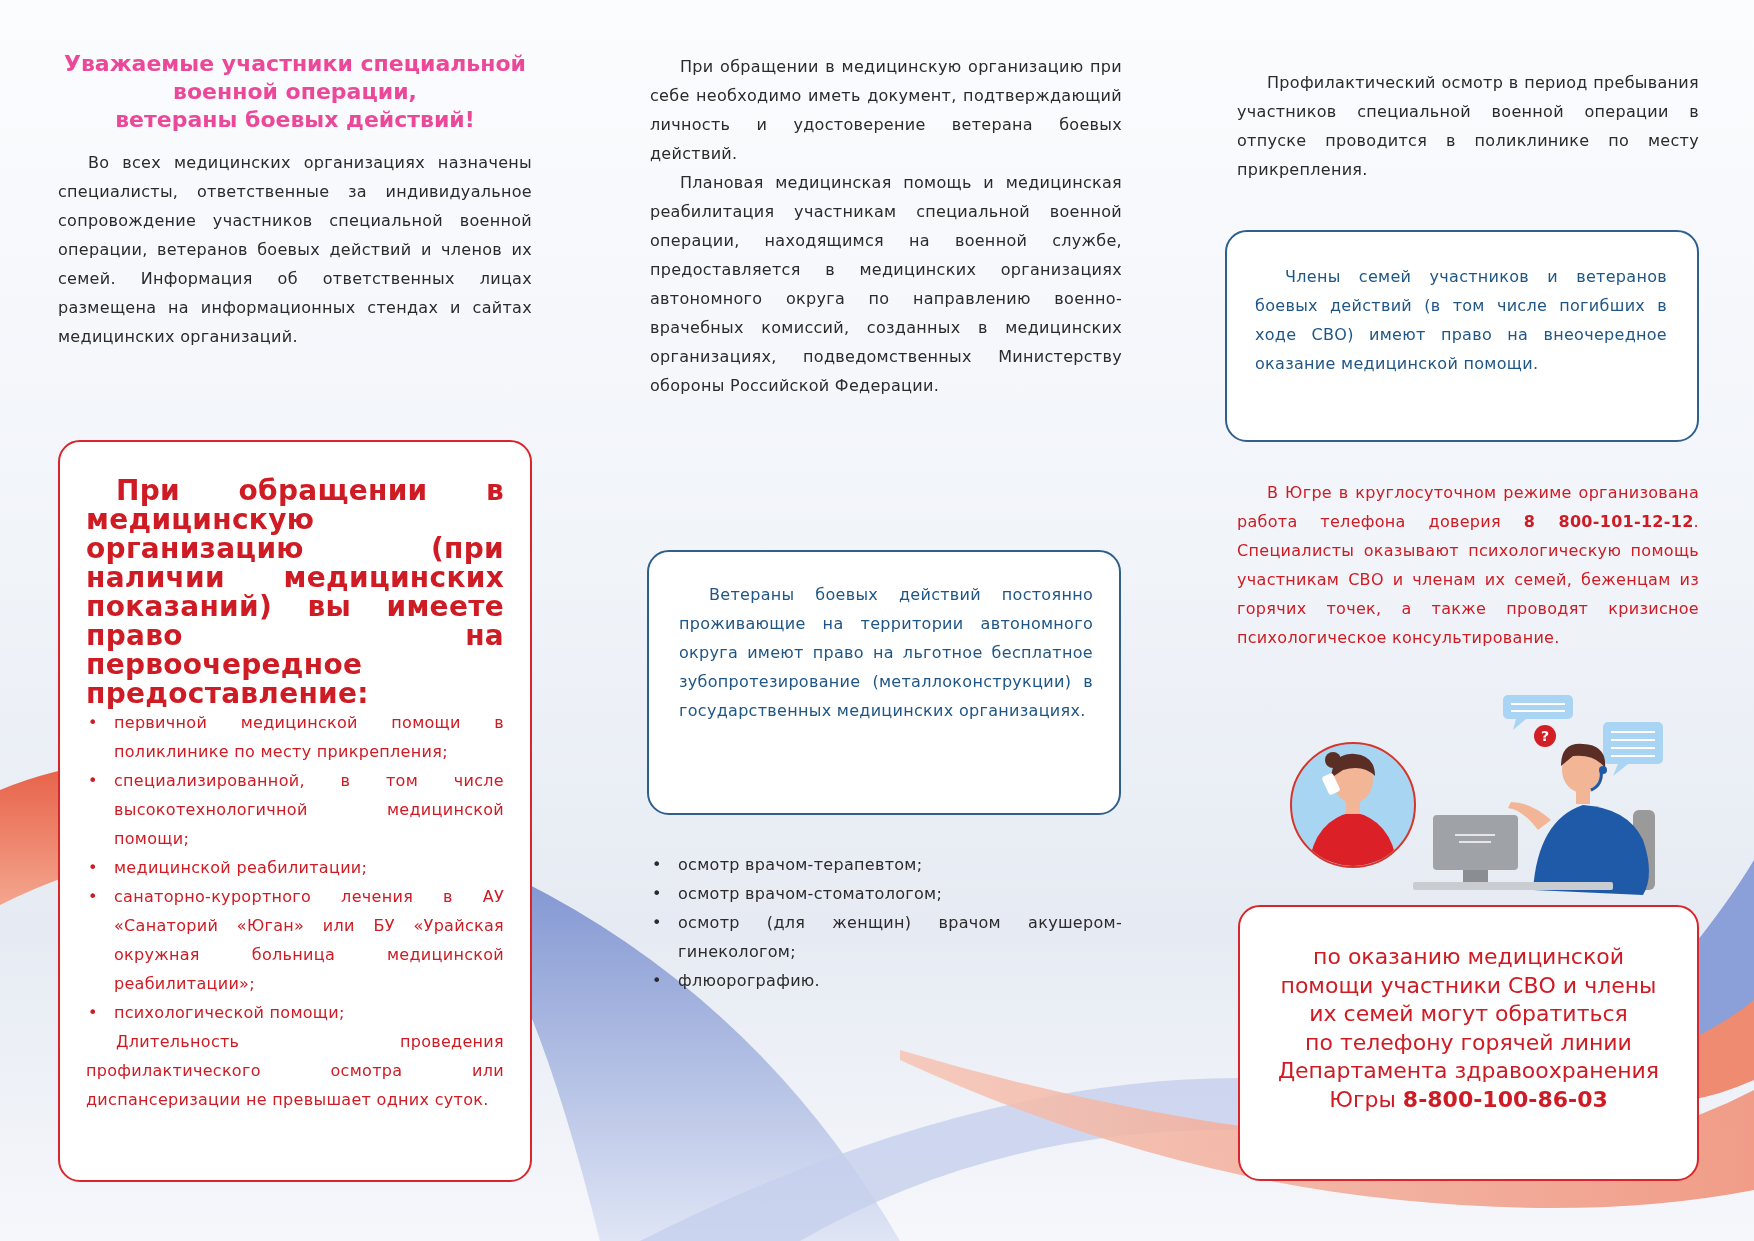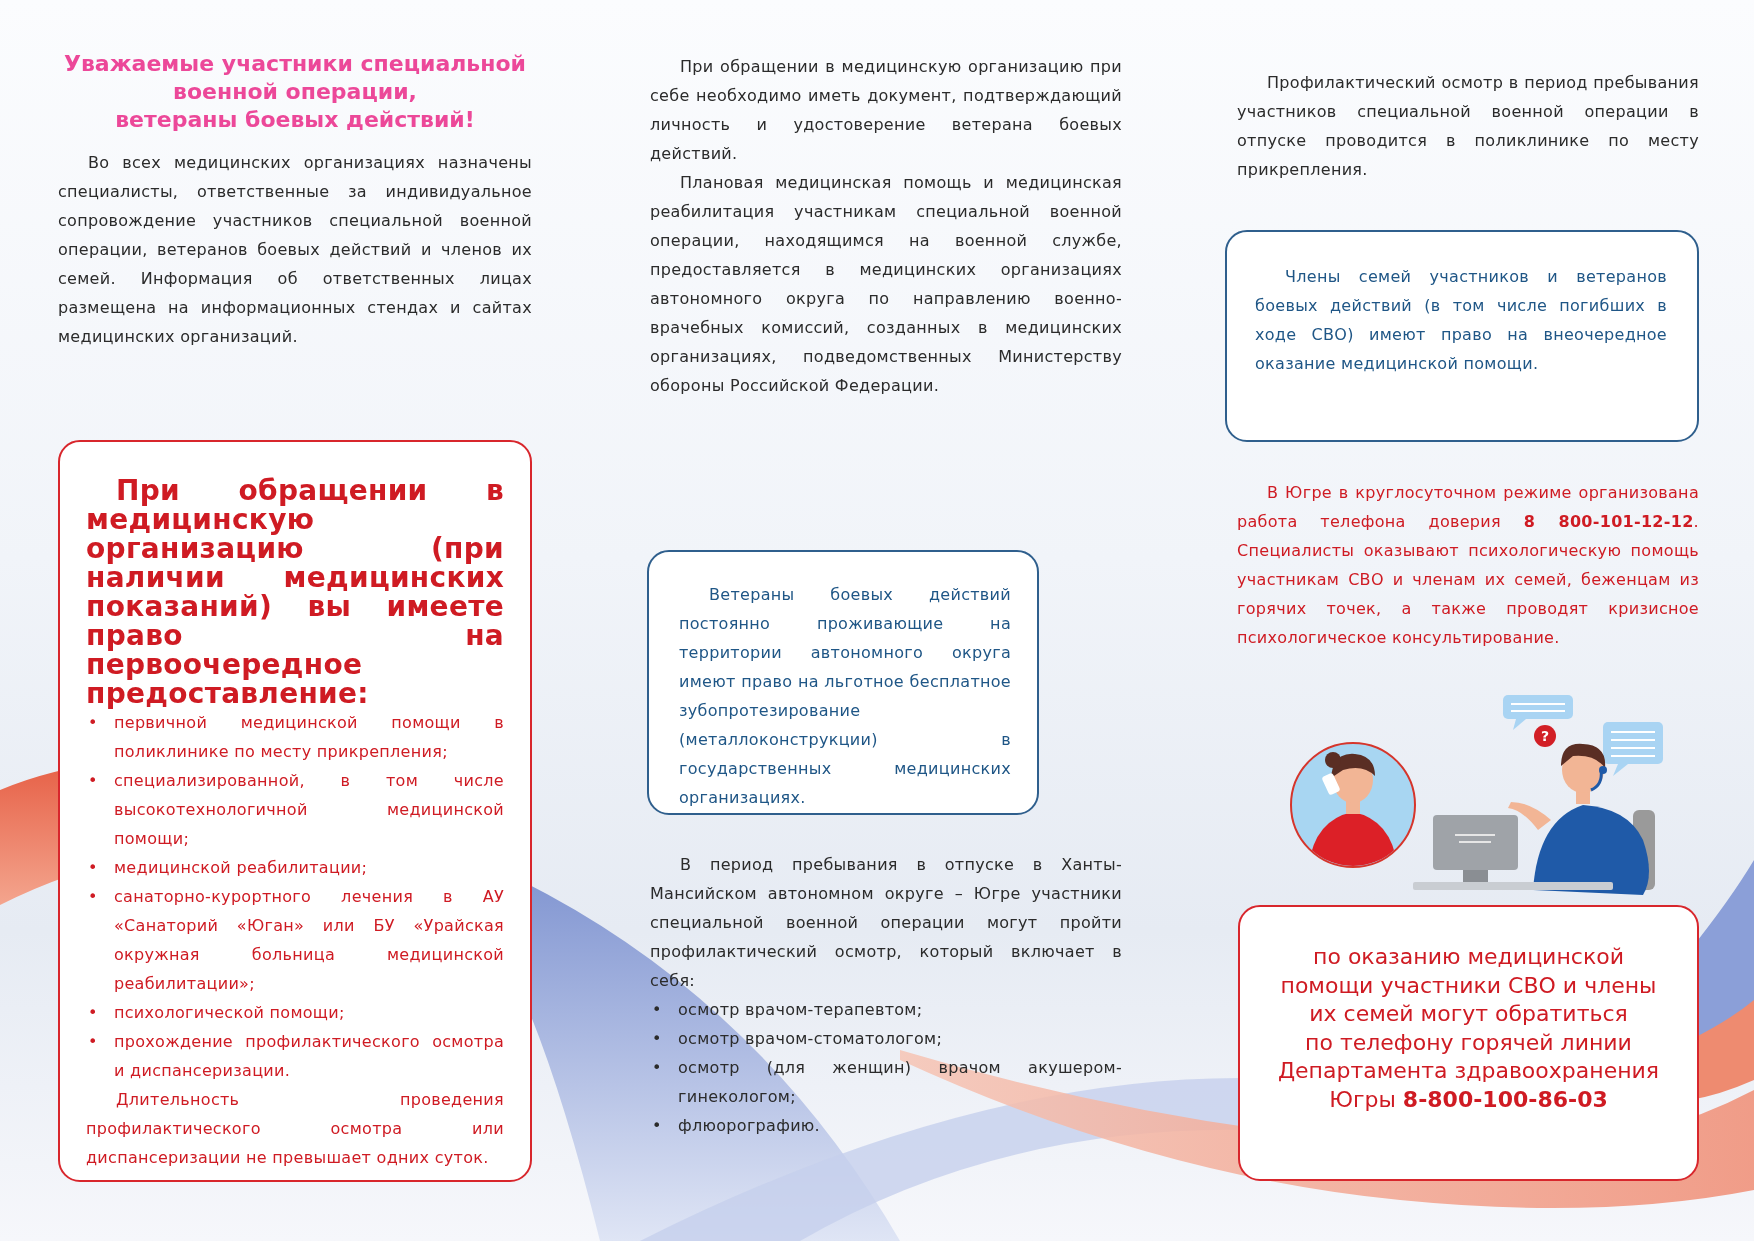--- a/index.html
+++ b/index.html
@@ -70,36 +70,34 @@
 </div>
 
 <div class="box box-red" style="left:58px; top:440px; width:474px; height:742px; padding:34px 26px 20px 26px;">
   <p class="p red b indent" style="font-size:28px;">При обращении в медицинскую организацию (при наличии медицинских показаний) вы имеете право на первоочередное предоставление:</p>
   <ul class="bul p red">
     <li>первичной медицинской помощи в поликлинике по месту прикрепления;</li>
     <li>специализированной, в том числе высокотехнологичной медицинской помощи;</li>
     <li>медицинской реабилитации;</li>
     <li>санаторно-курортного лечения в АУ «Санаторий «Юган» или БУ «Урайская окружная больница медицинской реабилитации»;</li>
     <li>психологической помощи;</li>
-    <li>прохождение профилактического осмотра и диспансеризации.</li>
   </ul>
   <p class="p red indent">Длительность проведения профилактического осмотра или диспансеризации не превышает одних суток.</p>
 </div>
 
 <div class="col" style="left:650px; top:52px; width:472px;">
   <p class="p indent">При обращении в медицинскую организацию при себе необходимо иметь документ, подтверждающий личность и удостоверение ветерана боевых действий.</p>
   <p class="p indent">Плановая медицинская помощь и медицинская реабилитация участникам специальной военной операции, находящимся на военной службе, предоставляется в медицинских организациях автономного округа по направлению военно-врачебных комиссий, созданных в медицинских организациях, подведомственных Министерству обороны Российской Федерации.</p>
 </div>
 
-<div class="box box-blue" style="left:647px; top:550px; width:392px; height:265px; padding:28px 26px 20px 30px;">
+<div class="box box-blue" style="left:647px; top:550px; width:474px; height:265px; padding:28px 26px 20px 30px;">
   <p class="p blue indent">Ветераны боевых действий постоянно проживающие на территории автономного округа имеют право на льготное бесплатное зубопротезирование (металлоконструкции) в государственных медицинских организациях.</p>
 </div>
 
 <div class="col" style="left:650px; top:850px; width:472px;">
-  <p class="p indent">В период пребывания в отпуске в Ханты-Мансийском автономном округе – Югре участники специальной военной операции могут пройти профилактический осмотр, который включает в себя:</p>
   <ul class="bul p">
     <li>осмотр врачом-терапевтом;</li>
     <li>осмотр врачом-стоматологом;</li>
     <li>осмотр (для женщин) врачом акушером-гинекологом;</li>
     <li>флюорографию.</li>
   </ul>
 </div>
 
 <div class="col" style="left:1237px; top:68px; width:462px;">
   <p class="p indent">Профилактический осмотр в период пребывания участников специальной военной операции в отпуске проводится в поликлинике по месту прикрепления.</p>

